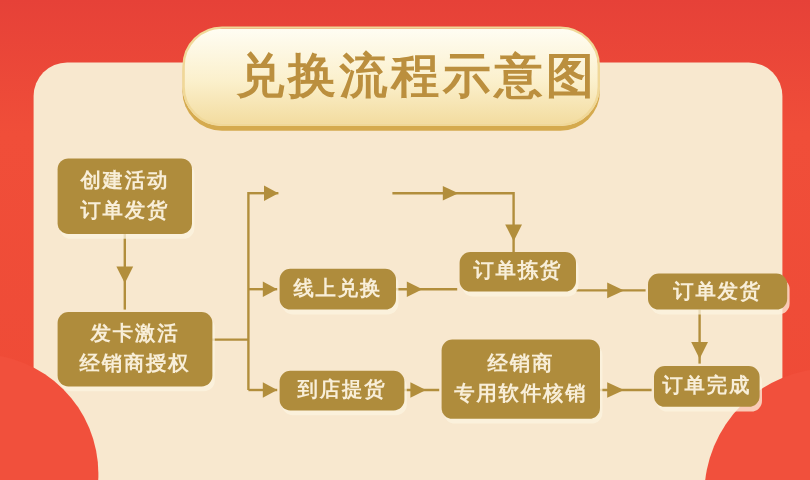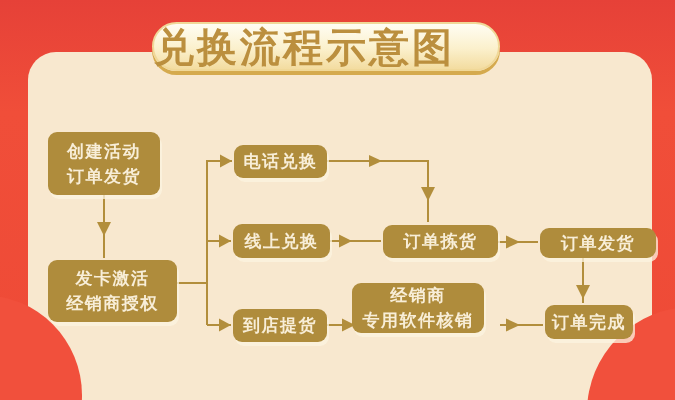--- a/index.html
+++ b/index.html
@@ -9,27 +9,27 @@
     background:linear-gradient(180deg,#E64138 0%,#F04E39 28%,#EE4A36 100%);
   }
   .panel{
     position:absolute;left:28px;top:52px;width:624px;height:348px;
     background:#F8E8CF;border-radius:28px 28px 0 0;
   }
   .decor-circle{position:absolute;border-radius:50%;background:#F1503C;}
   .circle-bl{left:-118px;top:295px;width:200px;height:200px;}
   .circle-br{left:587px;top:307px;width:210px;height:210px;}
   .banner{
-    position:absolute;left:152px;top:22px;width:348px;height:49px;
+    position:absolute;left:152px;top:22px;width:348px;height:83px;
     border-radius:33px;
     background:linear-gradient(180deg,#FFFDF3 0%,#FBF0CC 55%,#F3DCA0 100%);
     border:2px solid #F0D898;
     box-shadow:0 4px 0 #D5AA4E;
     box-sizing:border-box;
-    display:flex;align-items:center;justify-content:flex-start;
+    display:flex;align-items:center;justify-content:flex-end;
   }
   .banner-text{
     font-size:40px;font-weight:bold;color:#BB8F3E;letter-spacing:3px;
     line-height:1;
   }
   .edges{position:absolute;left:0;top:0;width:675px;height:400px;pointer-events:none;}
   .edges path{stroke:#B28E3C;stroke-width:2;fill:none;}
   .edges polygon{fill:#B28E3C;stroke:none;}
   .node{
     position:absolute;background:#AF8C3C;color:#F8EED8;
@@ -88,28 +88,27 @@
     <path d="M500 325 H543"></path>
     <polygon points="506,318.5 506,331.5 520,325"></polygon>
   </svg>
 
   <div class="node" style="left:48px;top:132px;width:112px;height:63px">创建活动
 订单发货</div>
 
   <div class="node" style="left:48px;top:260px;width:129px;height:62px">发卡激活
 经销商授权</div>
 
-  <div class="node" style="left:234px;top:145px;width:93px;height:33px">电话兑换</div>
 
   <div class="node" style="left:233px;top:224px;width:97px;height:34px">线上兑换</div>
 
-  <div class="node" style="left:233px;top:309px;width:94px;height:33px">到店提货</div>
+  <div class="node" style="left:233px;top:309px;width:104px;height:33px">到店提货</div>
 
-  <div class="node" style="left:383px;top:225px;width:115px;height:33px">订单拣货</div>
+  <div class="node" style="left:383px;top:210px;width:97px;height:33px">订单拣货</div>
 
   <div class="node" style="left:540px;top:228px;width:116px;height:30px">订单发货</div>
 
-  <div class="node" style="left:352px;top:283px;width:132px;height:50px">经销商
+  <div class="node" style="left:368px;top:283px;width:132px;height:66px">经销商
 专用软件核销</div>
 
   <div class="node" style="left:545px;top:305px;width:88px;height:34px">订单完成</div>
 
 </div>
 
 </body></html>

